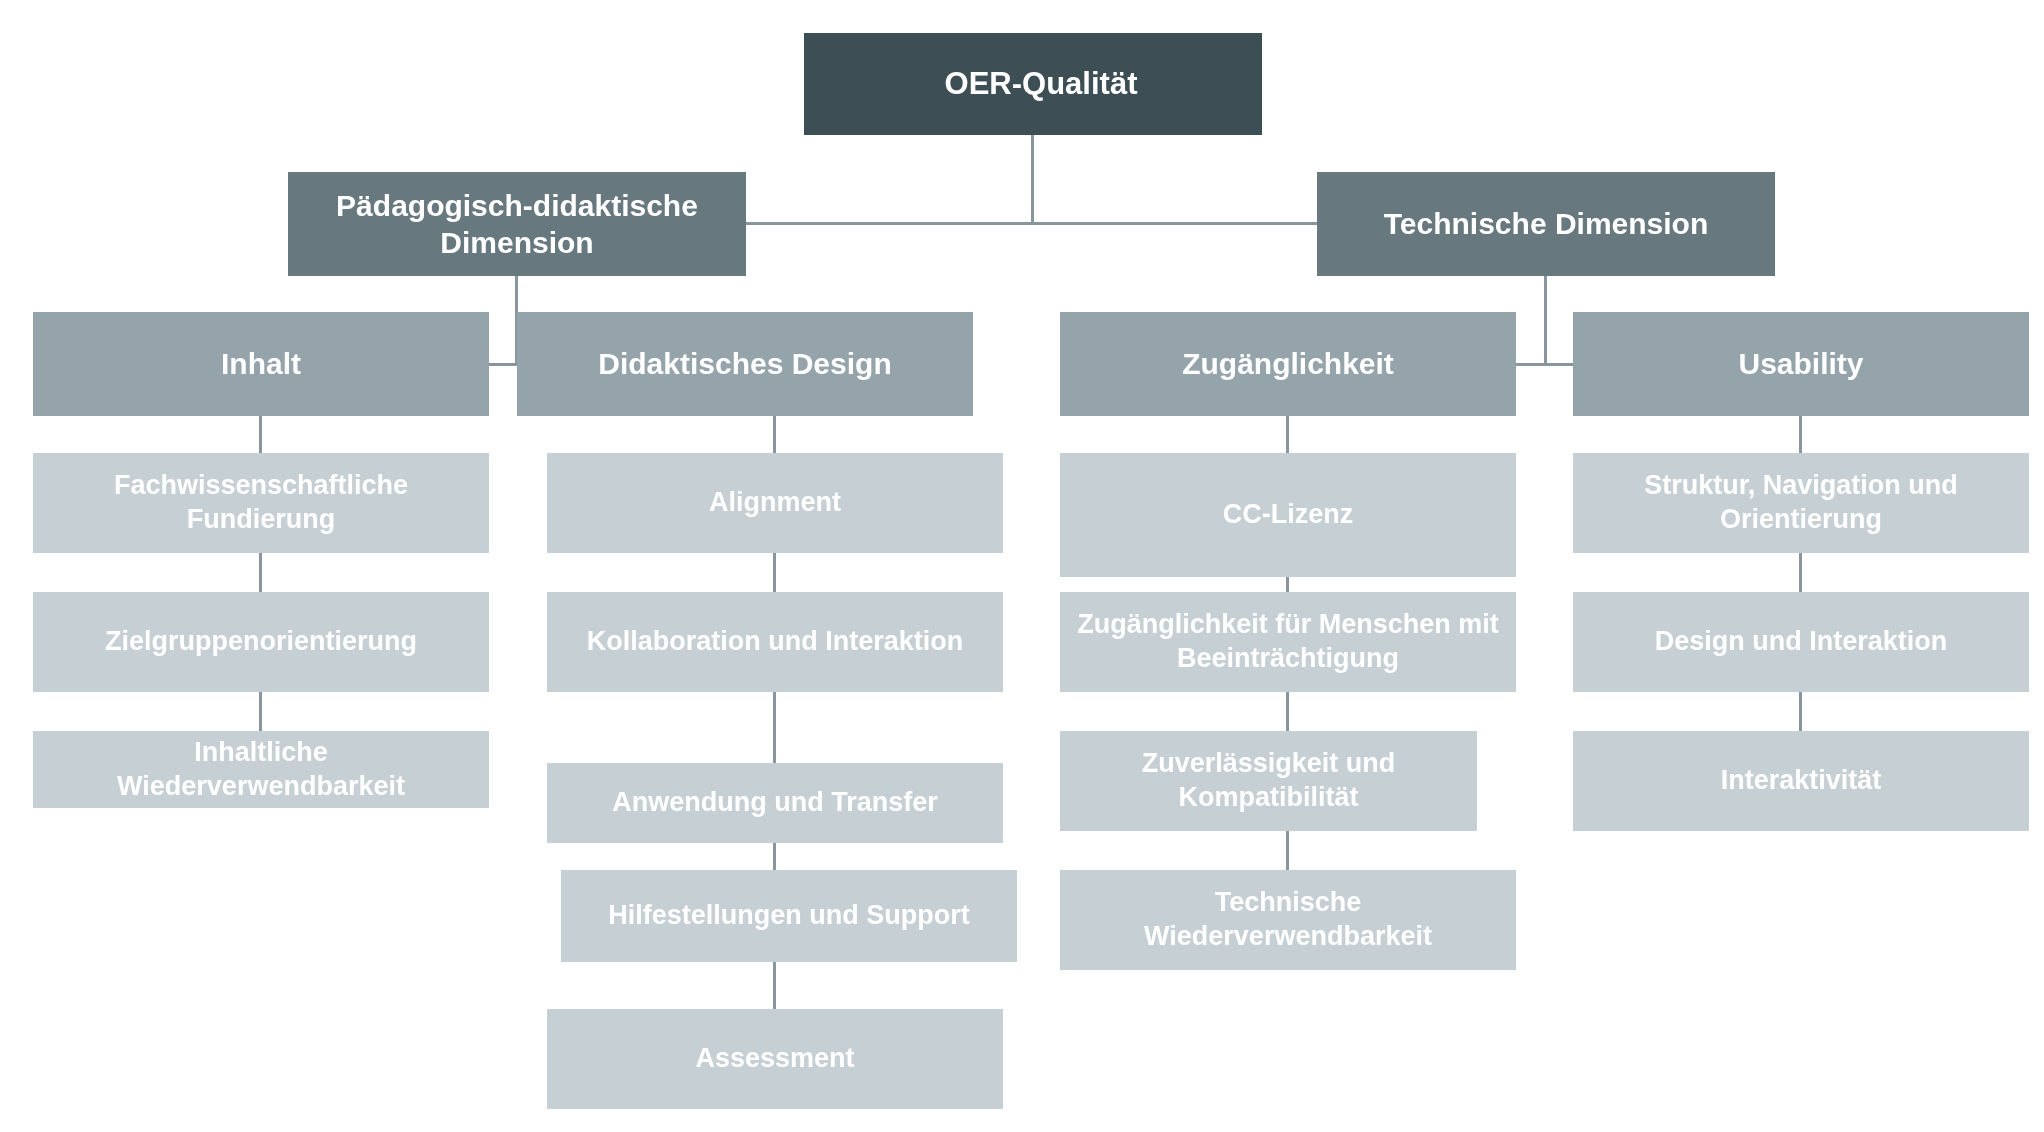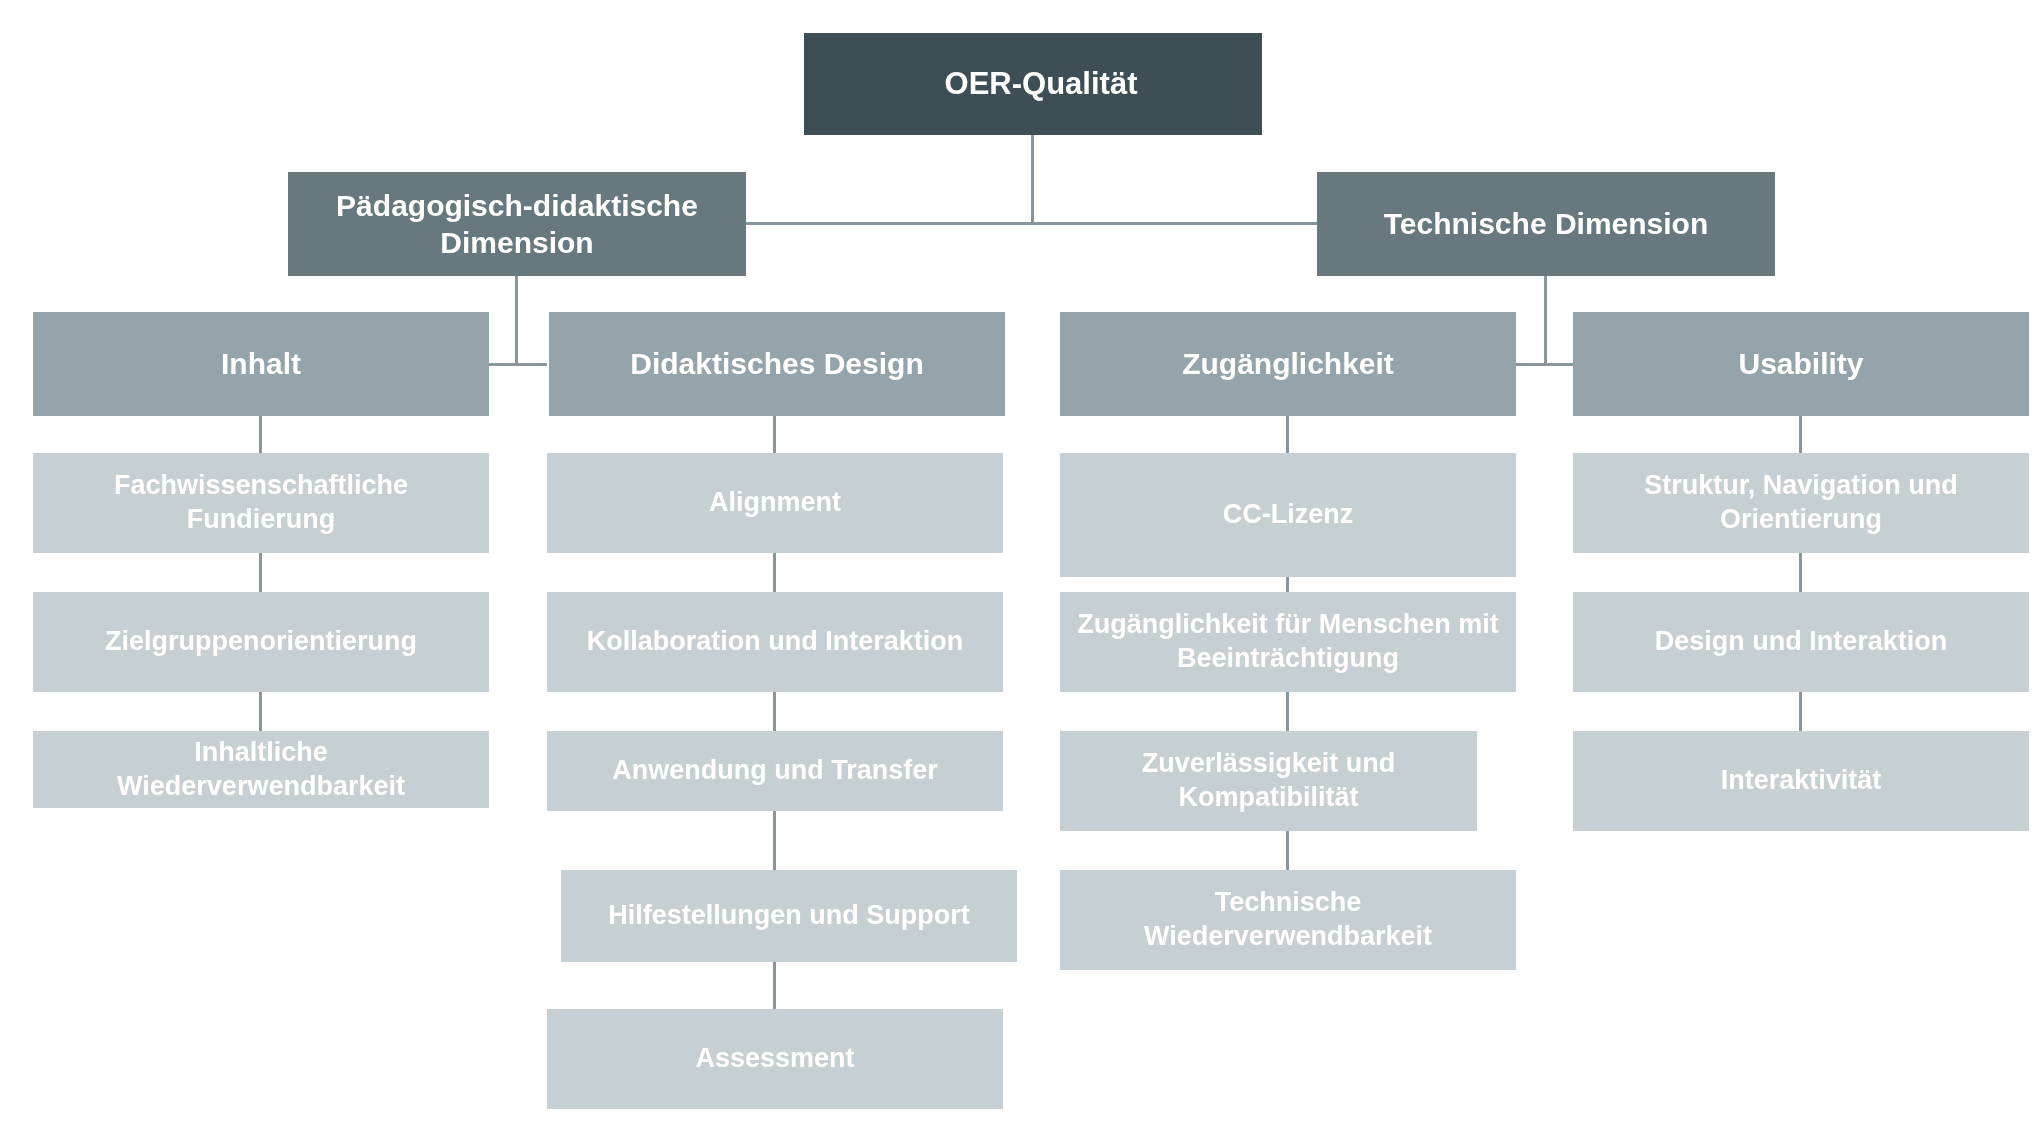--- a/index.html
+++ b/index.html
@@ -57,31 +57,31 @@
   <div class="line" style="left:773px;top:416px;width:3px;height:596px"></div>
   <div class="line" style="left:1286px;top:416px;width:3px;height:457px"></div>
   <div class="line" style="left:1799px;top:416px;width:3px;height:318px"></div>
 
   <div class="node root" style="left:804px;top:33px;width:458px;height:102px">OER-Qualität</div>
 
   <div class="node dimension" style="left:288px;top:172px;width:458px;height:104px">Pädagogisch-didaktische Dimension</div>
   <div class="node dimension" style="left:1317px;top:172px;width:458px;height:104px">Technische Dimension</div>
 
   <div class="node header" style="left:33px;top:312px;width:456px;height:104px">Inhalt</div>
-  <div class="node header" style="left:549px;top:312px;width:456px;height:104px">Didaktisches Design</div>
+  <div class="node header" style="left:517px;top:312px;width:456px;height:104px">Didaktisches Design</div>
   <div class="node header" style="left:1060px;top:312px;width:456px;height:104px">Zugänglichkeit</div>
   <div class="node header" style="left:1573px;top:312px;width:456px;height:104px">Usability</div>
 
   <div class="node item" style="left:33px;top:453px;width:456px;height:100px">Fachwissenschaftliche Fundierung</div>
   <div class="node item" style="left:33px;top:592px;width:456px;height:100px">Zielgruppenorientierung</div>
   <div class="node item" style="left:33px;top:731px;width:456px;height:77px">Inhaltliche Wiederverwendbarkeit</div>
 
   <div class="node item" style="left:547px;top:453px;width:456px;height:100px">Alignment</div>
   <div class="node item" style="left:547px;top:592px;width:456px;height:100px">Kollaboration und Interaktion</div>
-  <div class="node item" style="left:547px;top:731px;width:456px;height:80px">Anwendung und Transfer</div>
+  <div class="node item" style="left:547px;top:763px;width:456px;height:80px">Anwendung und Transfer</div>
   <div class="node item" style="left:561px;top:870px;width:456px;height:92px">Hilfestellungen und Support</div>
   <div class="node item" style="left:547px;top:1009px;width:456px;height:100px">Assessment</div>
 
   <div class="node item" style="left:1060px;top:453px;width:456px;height:124px">CC-Lizenz</div>
   <div class="node item" style="left:1060px;top:592px;width:456px;height:100px">Zugänglichkeit für Menschen mit Beeinträchtigung</div>
   <div class="node item" style="left:1060px;top:731px;width:417px;height:100px">Zuverlässigkeit und Kompatibilität</div>
   <div class="node item" style="left:1060px;top:870px;width:456px;height:100px">Technische Wiederverwendbarkeit</div>
 
   <div class="node item" style="left:1573px;top:453px;width:456px;height:100px">Struktur, Navigation und Orientierung</div>
   <div class="node item" style="left:1573px;top:592px;width:456px;height:100px">Design und Interaktion</div>

